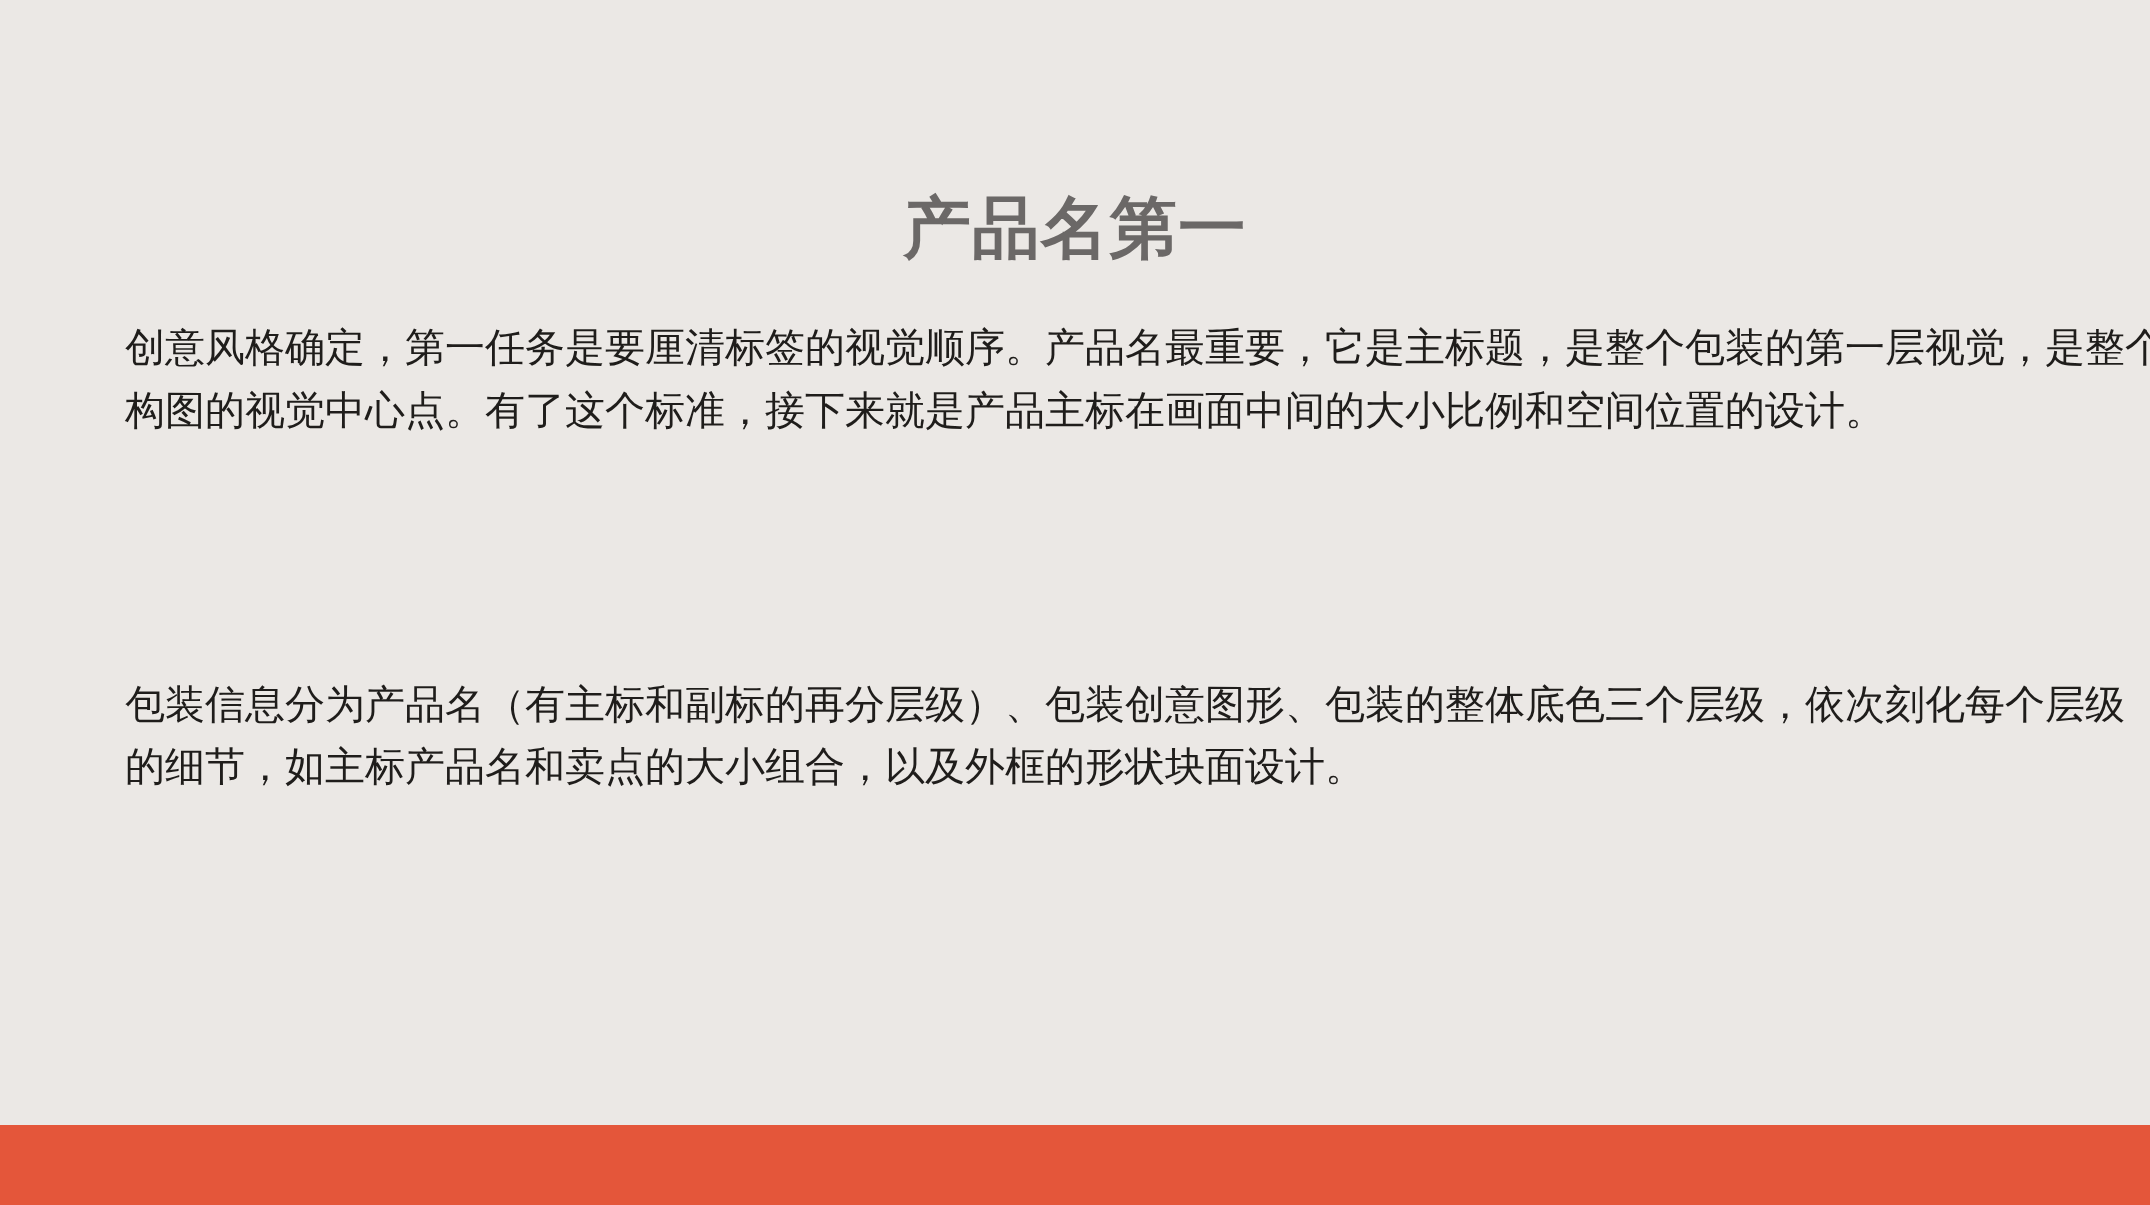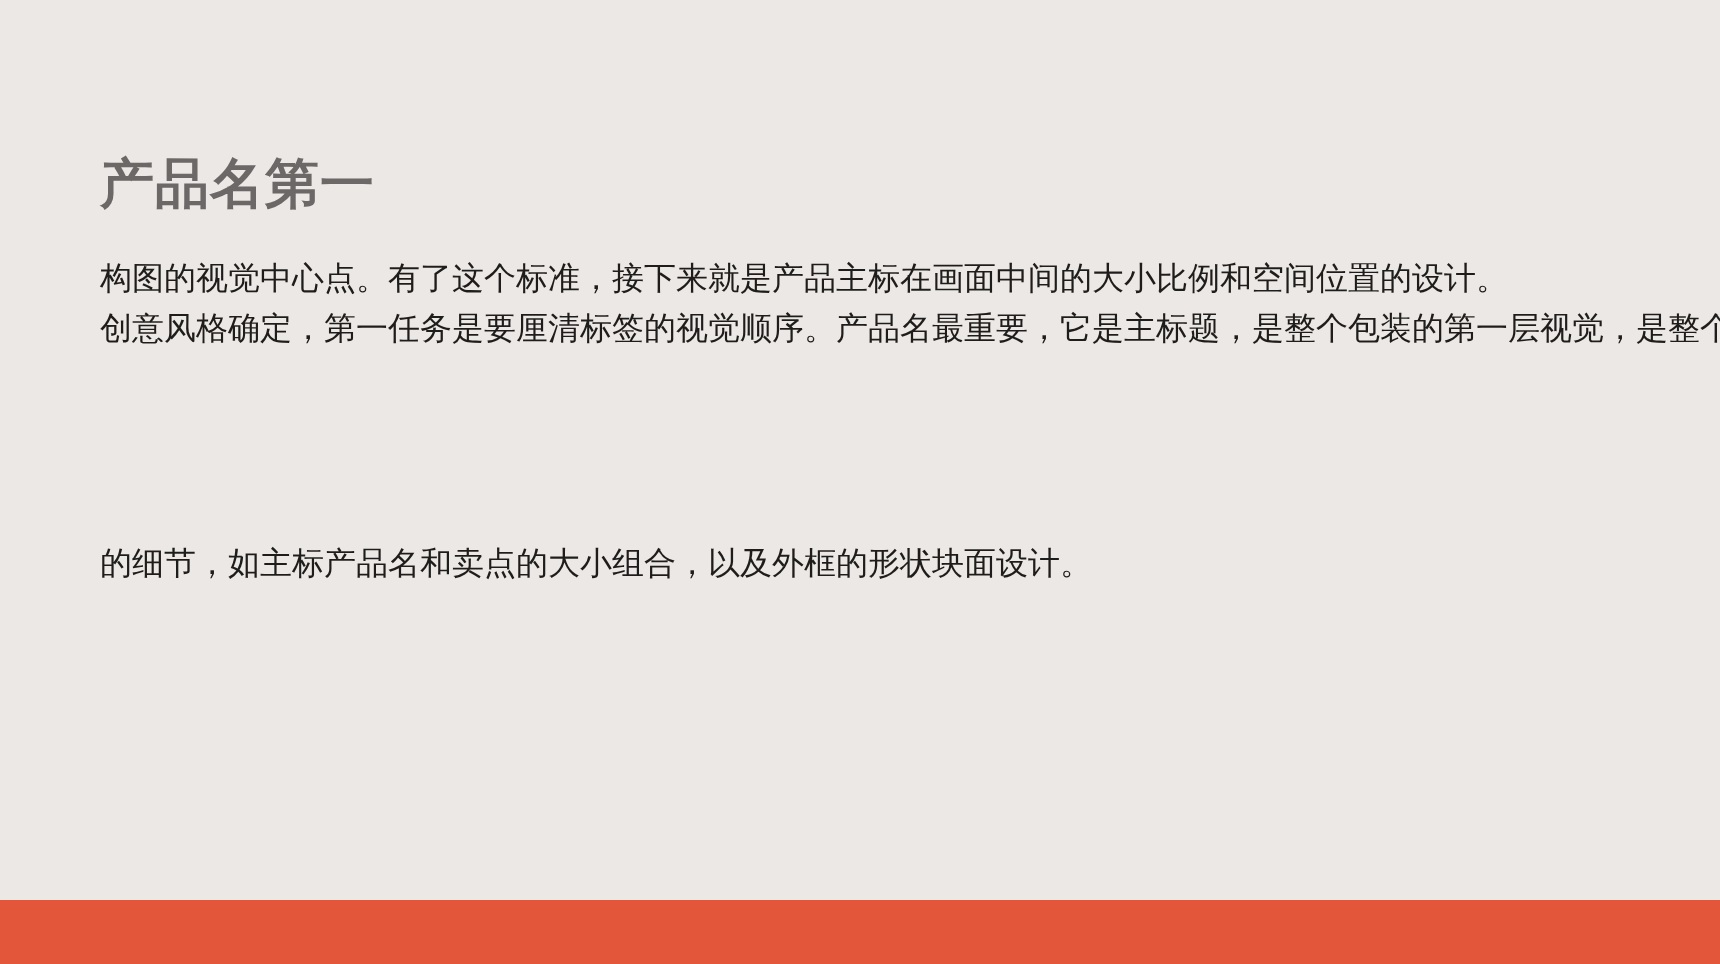--- a/index.html
+++ b/index.html
@@ -24,20 +24,21 @@
   }
   .section-1 { top: 148px; }
   .section-2 { top: 503px; }
   .section-heading {
     margin: 0;
     font-size: 54px;
     line-height: 70px;
     font-weight: 700;
     color: #6B6867;
     letter-spacing: 1px;
+    text-align: center;
   }
   .section-body {
     margin: 0;
     padding-top: 35px;
     font-size: 32px;
     line-height: 50px;
     font-weight: 400;
     color: #1F1D1B;
   }
   .body-line {
@@ -54,26 +55,27 @@
   }
 </style>
 </head>
 <body>
 
 <div class="slide">
 
   <section class="section section-1">
     <h1 class="section-heading">产品名第一</h1>
     <p class="section-body">
+      <span class="body-line">创意风格确定，第一任务是要厘清标签的视觉顺序。产品名最重要，它是主标题，是整个包装的第一层视觉，是整个</span>
       <span class="body-line">构图的视觉中心点。有了这个标准，接下来就是产品主标在画面中间的大小比例和空间位置的设计。</span>
-      <span class="body-line">创意风格确定，第一任务是要厘清标签的视觉顺序。产品名最重要，它是主标题，是整个包装的第一层视觉，是整个</span>
     </p>
   </section>
 
   <section class="section section-2">
     <p class="section-body">
+      <span class="body-line">包装信息分为产品名（有主标和副标的再分层级）、包装创意图形、包装的整体底色三个层级，依次刻化每个层级</span>
       <span class="body-line">的细节，如主标产品名和卖点的大小组合，以及外框的形状块面设计。</span>
     </p>
   </section>
 
   <div class="footer-bar"></div>
 
 </div>
 
 </body></html>

